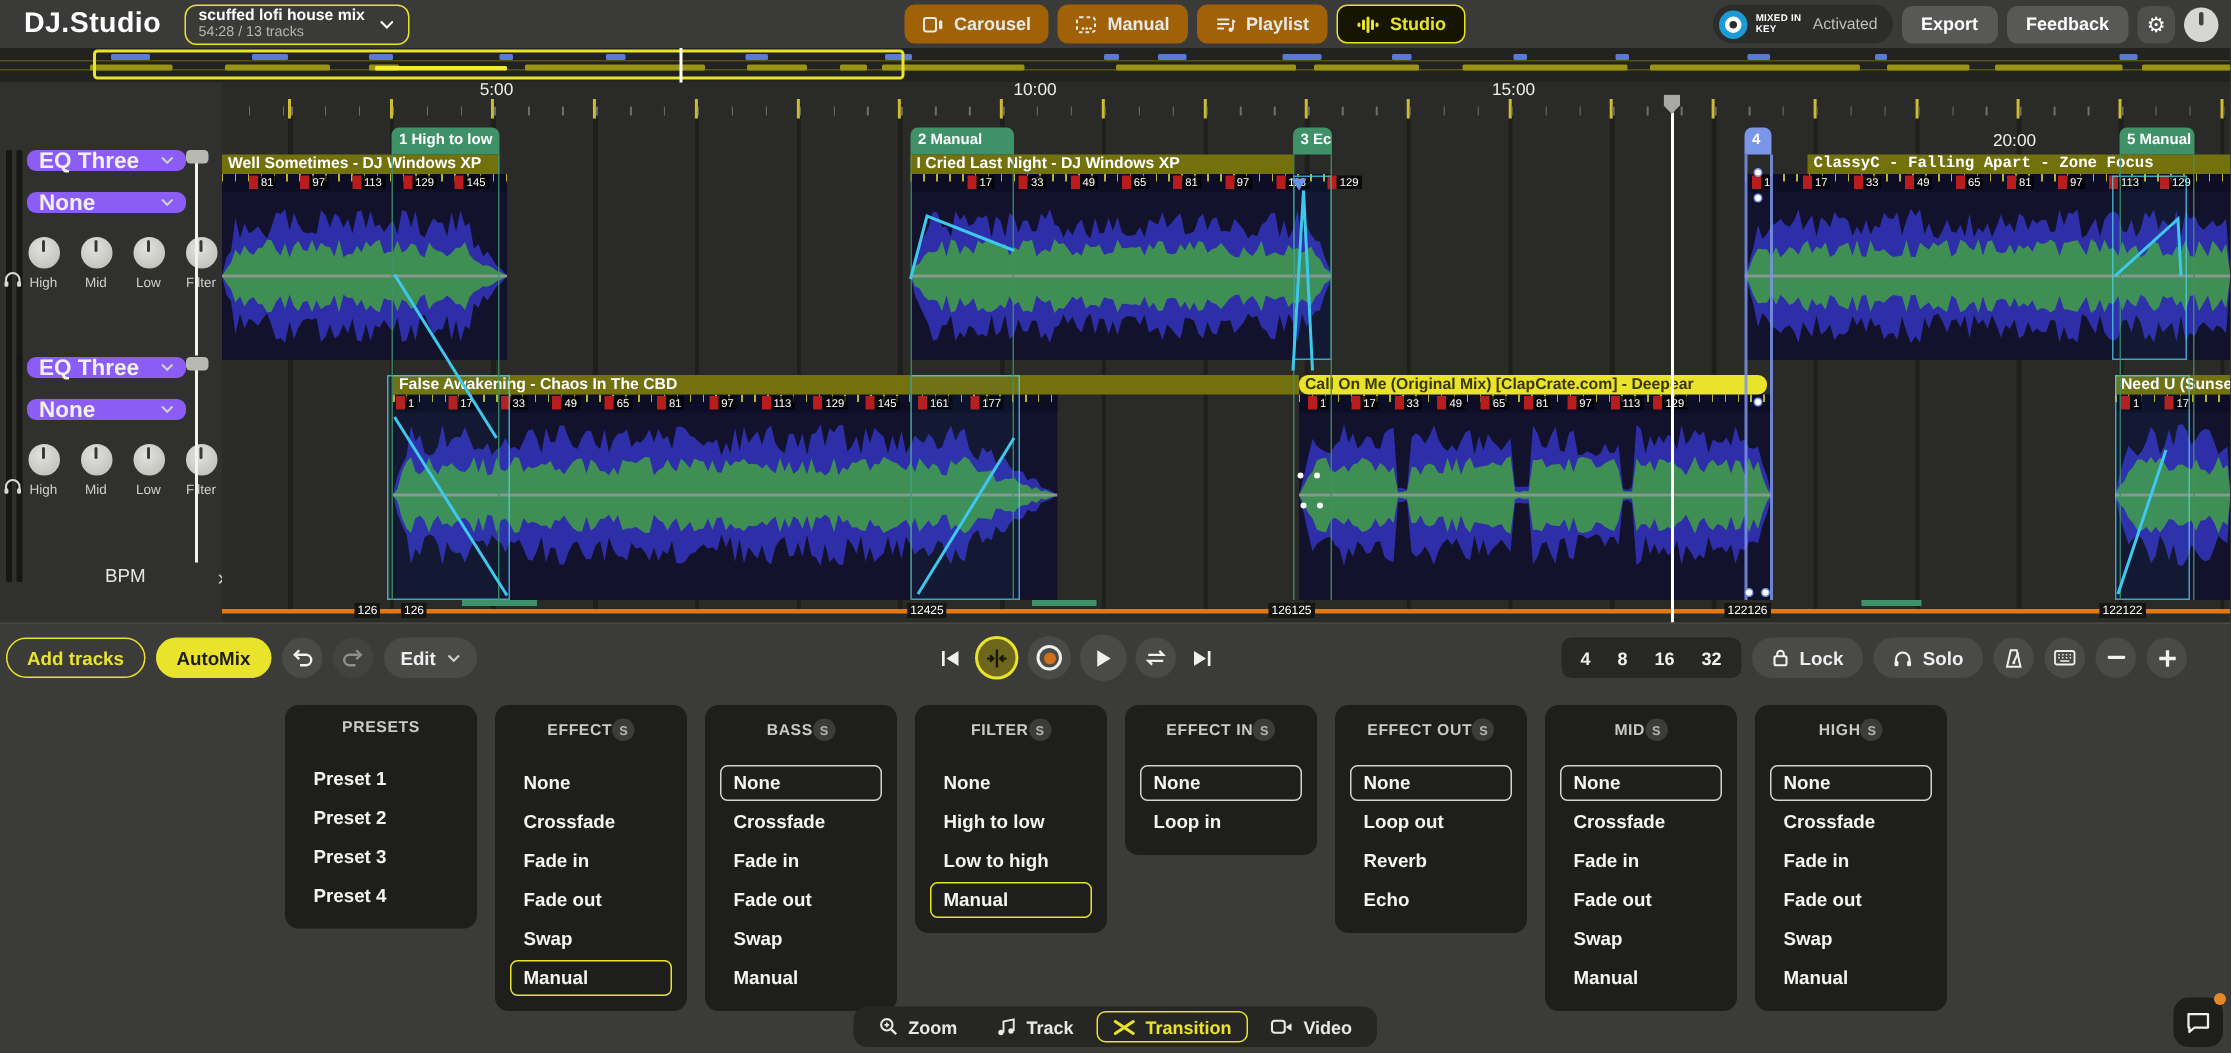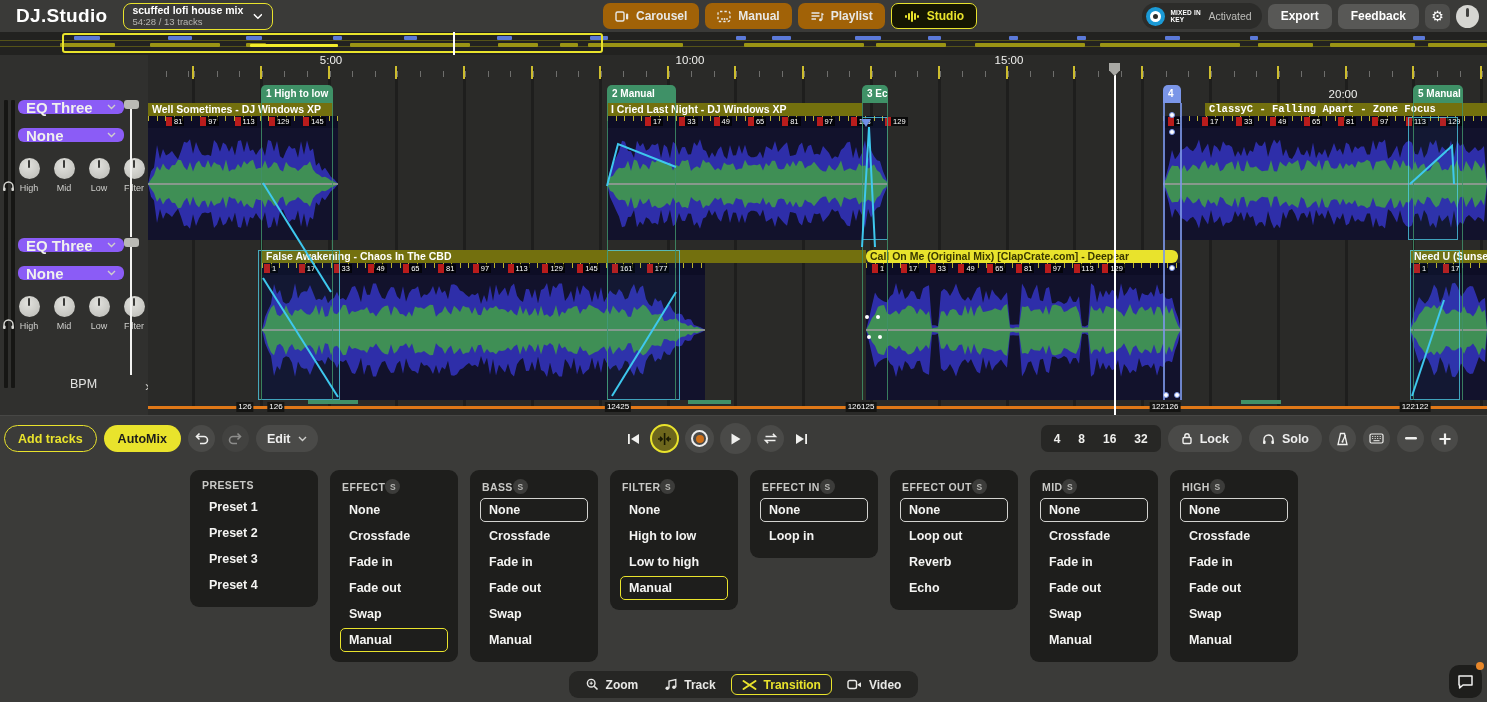--- a/index.html
+++ b/index.html
@@ -97,21 +97,21 @@
   .play{width:31px;height:31px;border-radius:50%;background:#4a4a48;display:flex;align-items:center;justify-content:center}
   .tright{position:absolute;right:29px;top:9px;display:flex;align-items:center;gap:7px}
   .beatgrp{background:#272725;border-radius:7px;height:27px;display:flex;align-items:center;padding:0 4px}
   .beatgrp span{padding:0 9px;font-size:12px;font-weight:600;color:#f0f0ee;cursor:pointer}
   .pill{background:#4a4a48;border-radius:15px;height:27px;padding:0 13px;display:flex;align-items:center;gap:7px;font-size:12.5px;font-weight:600}
 
   
   #panelwrap{position:absolute;left:0;top:462px;width:100%;height:240px;background:#3b3b39}
   #cols{position:absolute;left:190px;top:8px;display:flex;gap:12px;align-items:flex-start}
   .col{width:128px;background:#1e1e1c;border-radius:9px;padding:9px 10px 10px}
-  .colhead{display:flex;align-items:center;justify-content:flex-start;margin-bottom:4px;padding:0 2px}
+  .colhead{display:flex;align-items:center;justify-content:center;margin-bottom:16px;padding:0 2px}
   .coltitle{font-size:10.5px;font-weight:700;letter-spacing:.4px;color:#c9c9c6}
   .sbadge{width:15px;height:15px;border-radius:50%;background:#3c3c3a;color:#b5b5b2;font-size:8.5px;font-weight:700;display:flex;align-items:center;justify-content:center;cursor:pointer}
   .pi{font-size:12.5px;font-weight:700;color:#f4f4f2;padding:4px 8px;margin-top:2px;border:1.5px solid transparent;border-radius:5px;cursor:pointer;white-space:nowrap}
   .pi.sg{border-color:#d3d3d0}
   .pi.sy{border-color:#e9e32c}
 
   
   #modebar{position:absolute;left:0;bottom:4px;width:100%;display:flex;justify-content:center}
   .modegrp{background:#262624;border-radius:9px;height:27px;display:flex;align-items:center;gap:4px;padding:0 6px}
   .mode{display:flex;align-items:center;gap:7px;height:21px;padding:0 10px;font-size:12px;font-weight:600;color:#e8e8e6;border:1.5px solid transparent;border-radius:6px}

